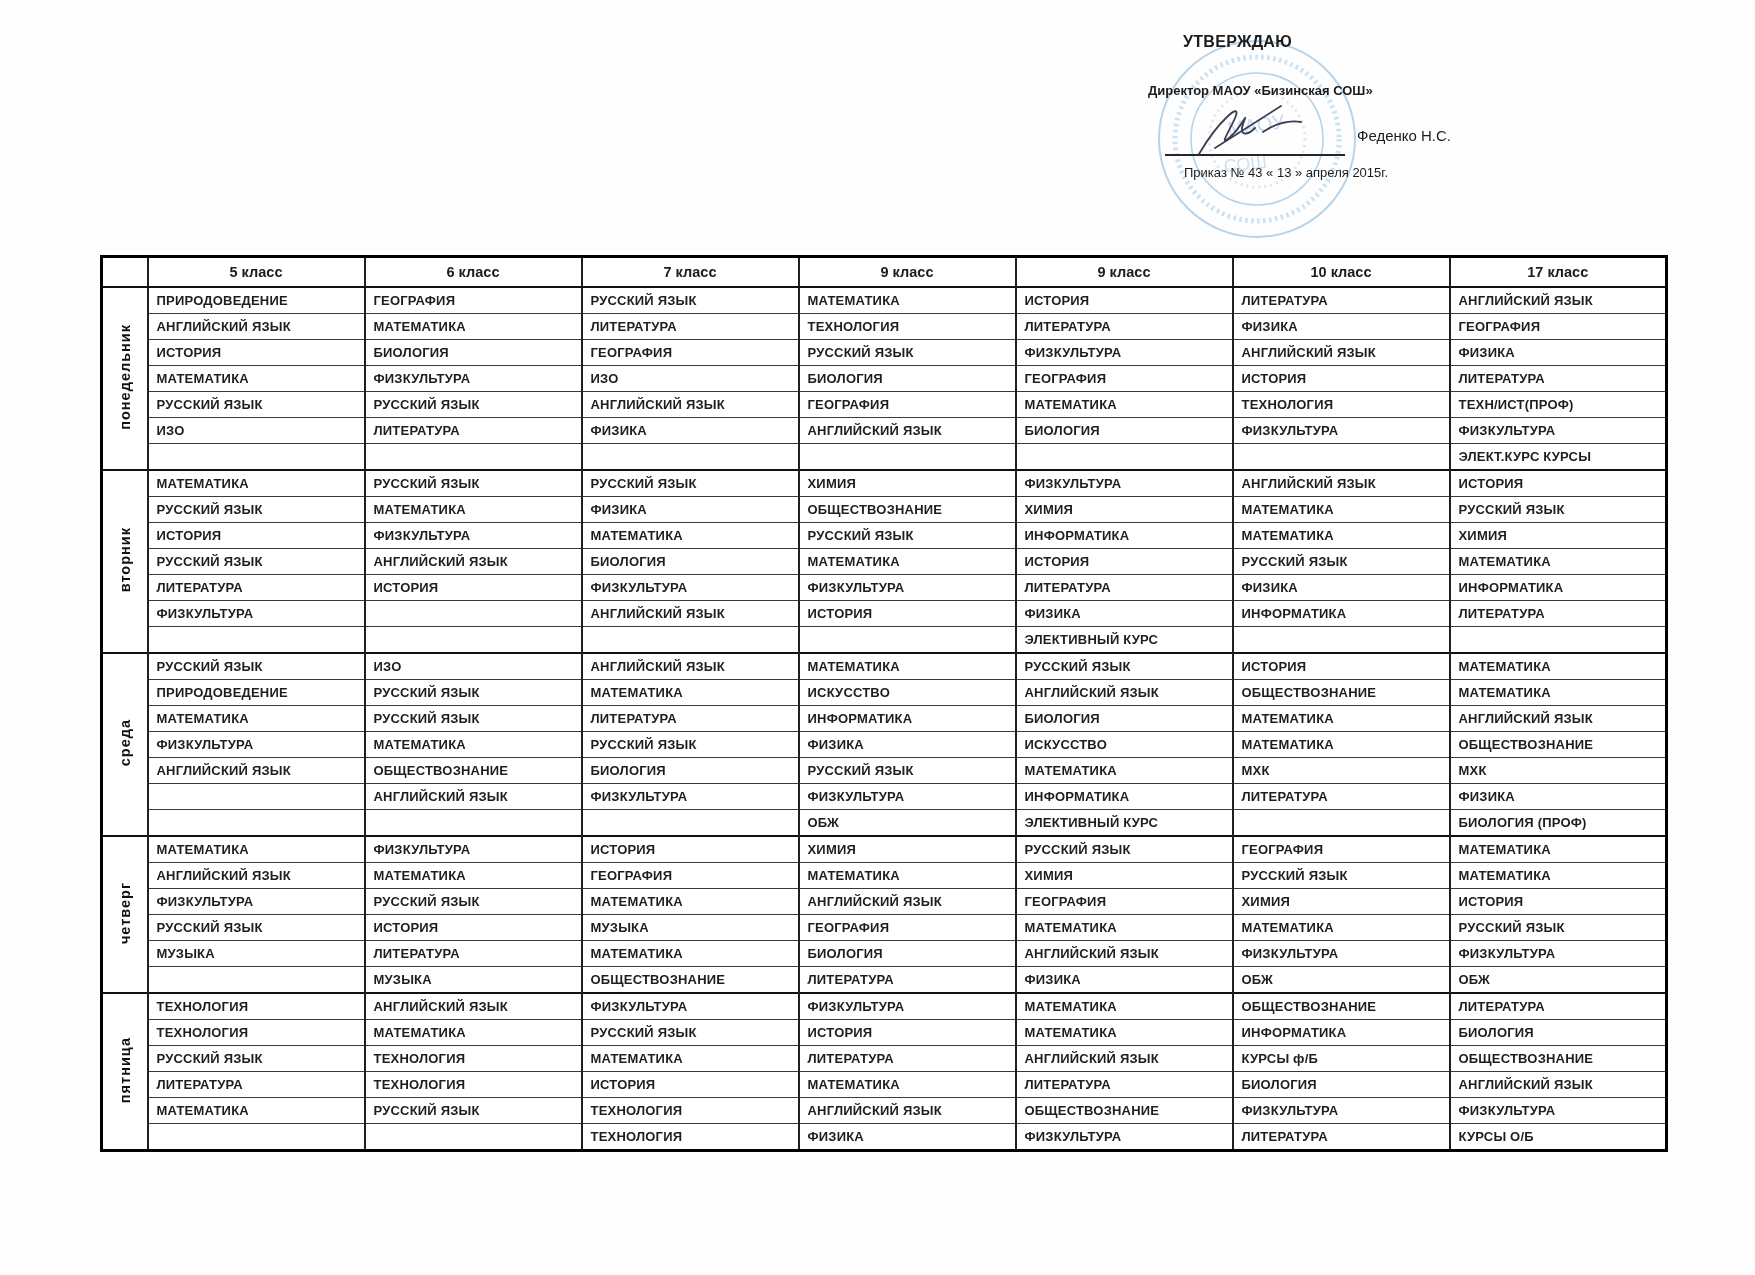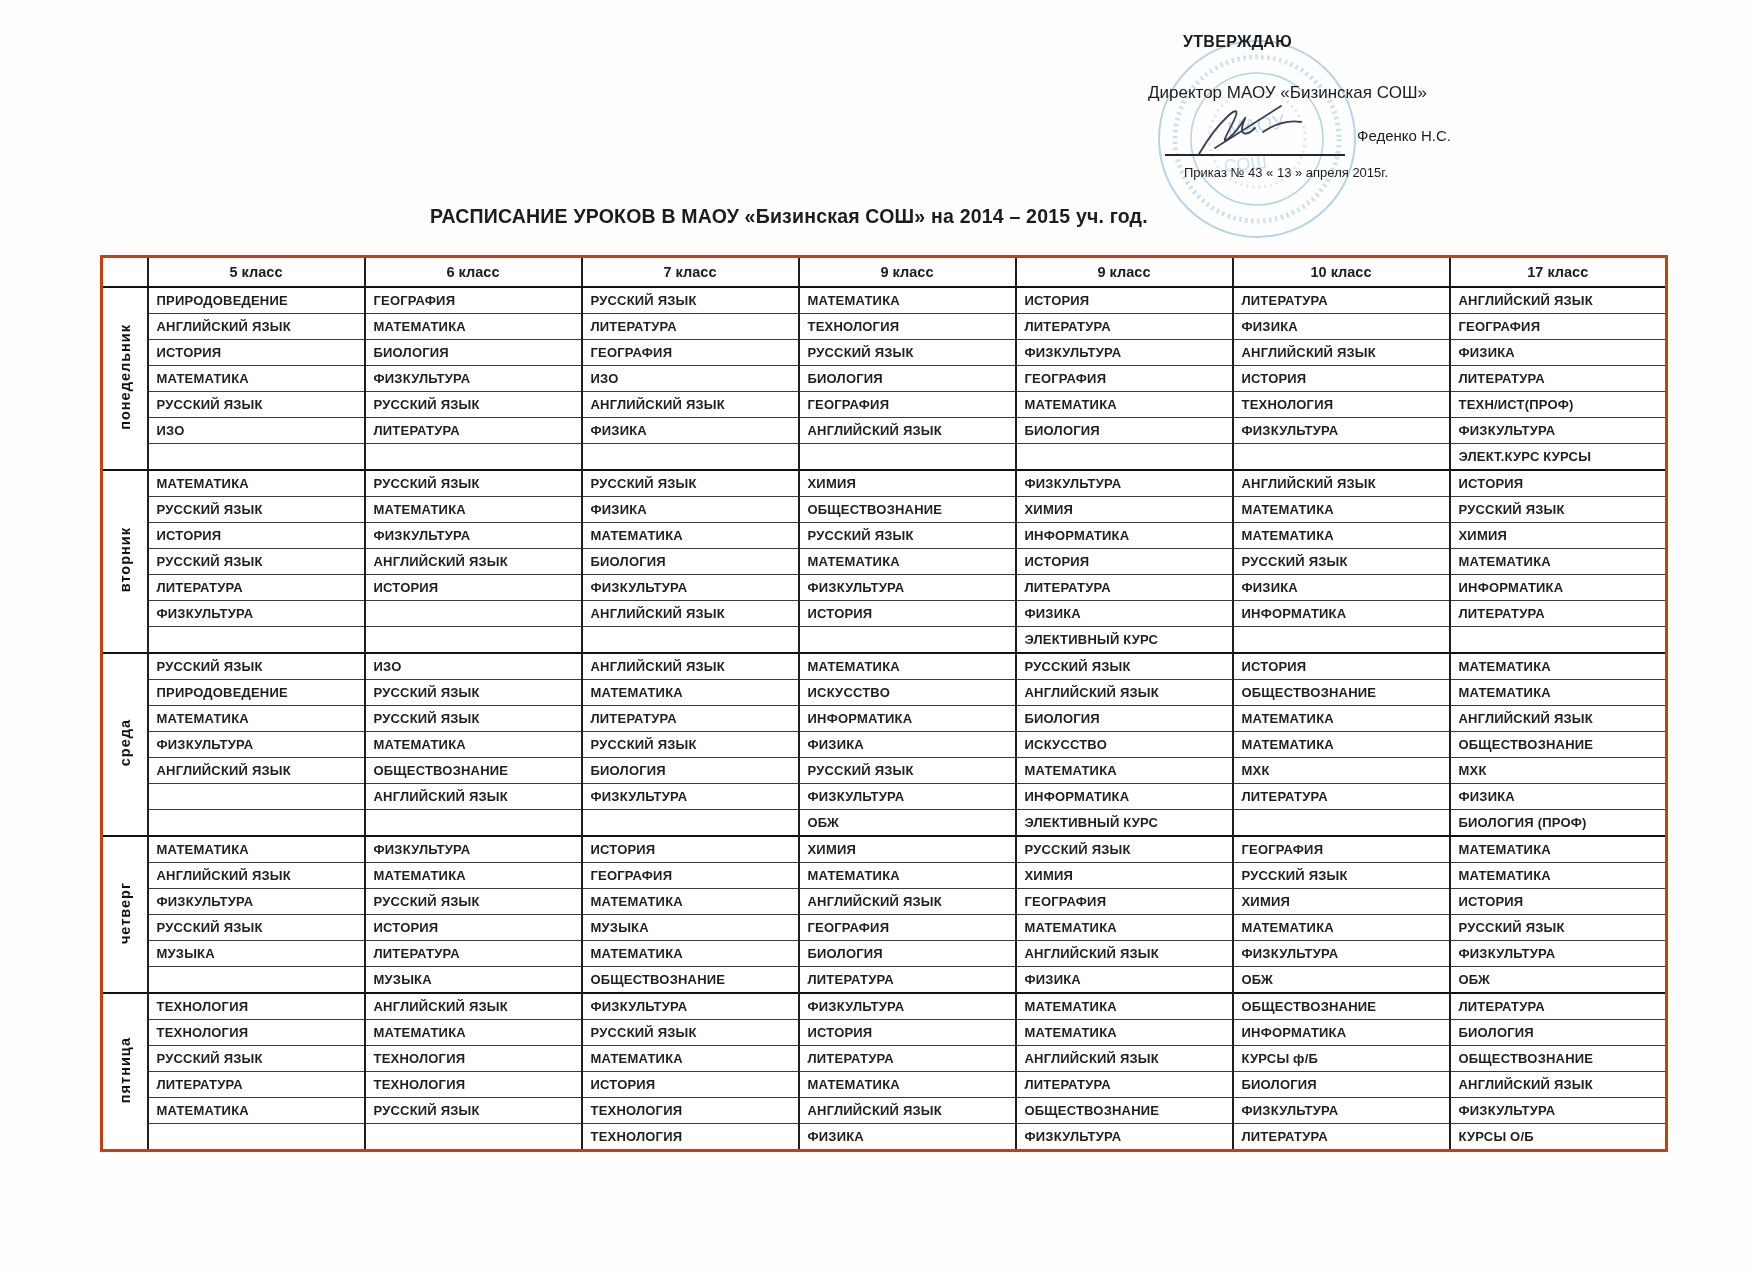--- a/index.html
+++ b/index.html
@@ -7,34 +7,34 @@
     position:relative;
     width:1755px;height:1275px;
     background:#fefefe;
     font-family:"Liberation Sans", sans-serif;
     color:#1c1c1c;
     overflow:hidden;
   }
 
   
   .approve{position:absolute;left:1183px;top:33px;font-size:16px;font-weight:700;letter-spacing:.3px;}
-  .director{position:absolute;left:1148px;top:83px;font-size:17px;font-weight:400;}
+  .director{position:absolute;left:1148px;top:83px;font-size:13px;font-weight:700;}
   .sigline{position:absolute;left:1165px;top:120px;width:180px;height:34px;border-bottom:2px solid #25252a;}
   .signame{position:absolute;left:1357px;top:127px;font-size:15px;font-weight:400;}
   .order{position:absolute;left:1184px;top:165px;font-size:13px;font-weight:400;}
   .sig-svg{position:absolute;left:1185px;top:92px;width:170px;height:70px;}
   .stamp-svg{position:absolute;left:1150px;top:32px;width:215px;height:215px;opacity:.55;pointer-events:none;}
 
   
   .title{position:absolute;left:430px;top:205px;font-size:19.5px;font-weight:700;letter-spacing:.2px;}
 
   
   .tblwrap{position:absolute;left:100px;top:255px;}
   table.tbl{border-collapse:collapse;table-layout:fixed;background:#fff;}
-  .tbl{border:3px solid #c2410c;}
+  .tbl{border:3px solid #000000;}
   .tbl th,.tbl td{
     border-left:2px solid #1f1f1f;border-right:2px solid #1f1f1f;
     border-top:1.4px solid #3a3a3a;border-bottom:1.4px solid #3a3a3a;
     padding:0 8px;overflow:hidden;white-space:nowrap;
   }
   .tbl th{
     height:28px;font-size:14.5px;font-weight:700;text-align:center;
     border-bottom:2.8px solid #111;
   }
   .tbl td{height:25px;font-size:13px;font-weight:700;letter-spacing:.2px;color:#1e1e1e;text-align:left;}
@@ -68,21 +68,20 @@
   <svg class="sig-svg" viewBox="0 0 170 70">
     <g fill="none" stroke="#32324a" stroke-width="1.8" stroke-linecap="round" opacity="0.95">
       <path d="M14,62 C34,28 58,8 50,26 C44,40 34,54 44,46 C58,34 64,16 58,32 C54,44 62,44 70,36"></path>
       <path d="M30,56 L96,14"></path>
       <path d="M78,40 C90,32 104,28 116,30"></path>
     </g>
   </svg>
   <div class="signame">Феденко Н.С.</div>
   <div class="order">Приказ № 43 « 13 » апреля 2015г.</div>
 
-  <div class="title">РАСПИСАНИЕ УРОКОВ В МАОУ «Бизинская СОШ» на 2014 – 2015 уч. год.</div>
 
   <div class="tblwrap">
     <table class="tbl">
       <colgroup>
         <col style="width:46px">
         <col style="width:217px">
           <col style="width:217px">
           <col style="width:217px">
         <col style="width:217px">
           <col style="width:217px">

